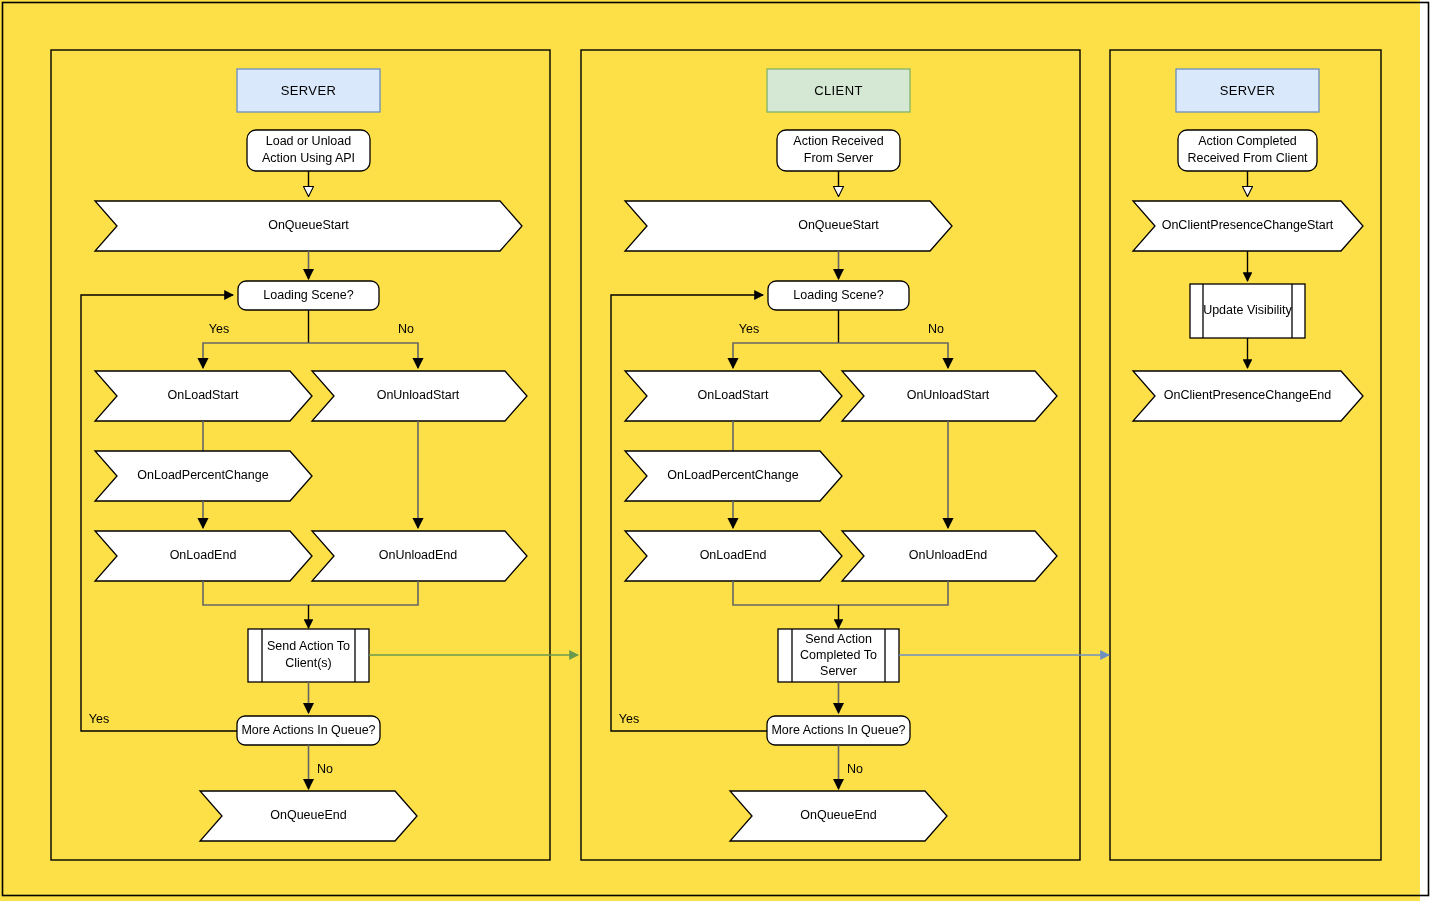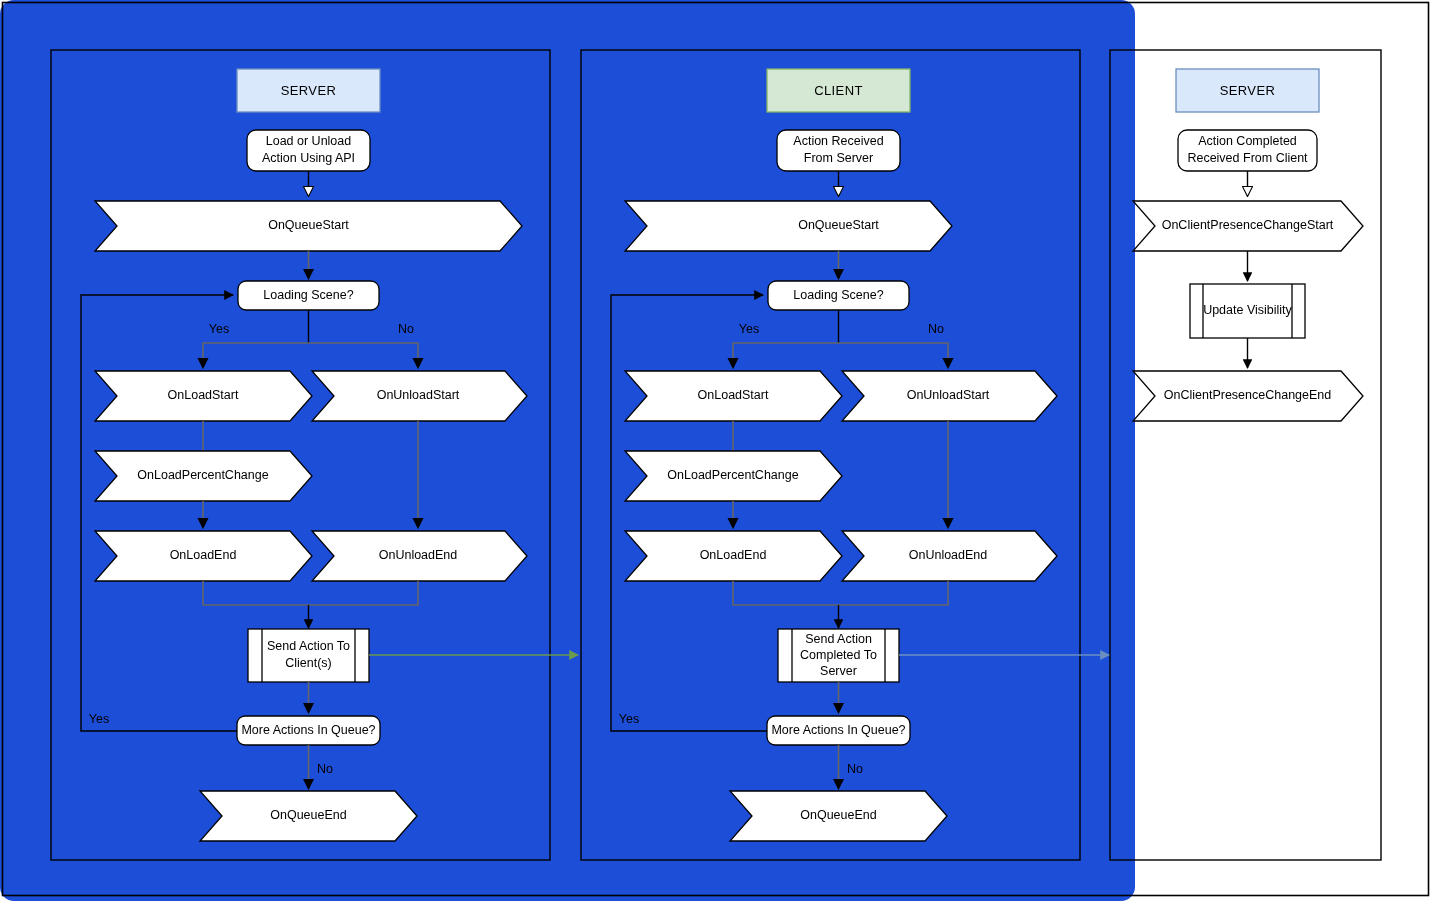--- a/index.html
+++ b/index.html
@@ -1,20 +1,20 @@
 <!DOCTYPE html>
 <html><head>
 <meta charset="utf-8">
 <style>
   html,body{margin:0;padding:0;background:#ffffff;}
   body{
     font-family:"Liberation Sans","DejaVu Sans",sans-serif;
     width:1431px;height:901px;overflow:hidden;
   }
-  #canvas{position:relative;width:1135px;height:901px;background:#1d4ed8;border-radius:14px;}
+  #canvas{position:relative;width:1420px;height:901px;background:#fde047;}
   svg#diagram{position:absolute;left:0;top:0;width:1431px;height:901px;}
 
   .lbl{
     font-family:"Liberation Sans","DejaVu Sans",sans-serif;
     font-size:12.5px;fill:#000;text-anchor:middle;dominant-baseline:middle;
   }
   .hdr-lbl{font-size:13px;letter-spacing:.4px;}
   .edge-lbl{font-size:12.5px;fill:#000;text-anchor:middle;dominant-baseline:middle;}
   .shape{fill:#ffffff;stroke:#000000;stroke-width:1.3;}
   .hdr-server{fill:#dae8fc;stroke:#6c8ebf;stroke-width:1.3;}

